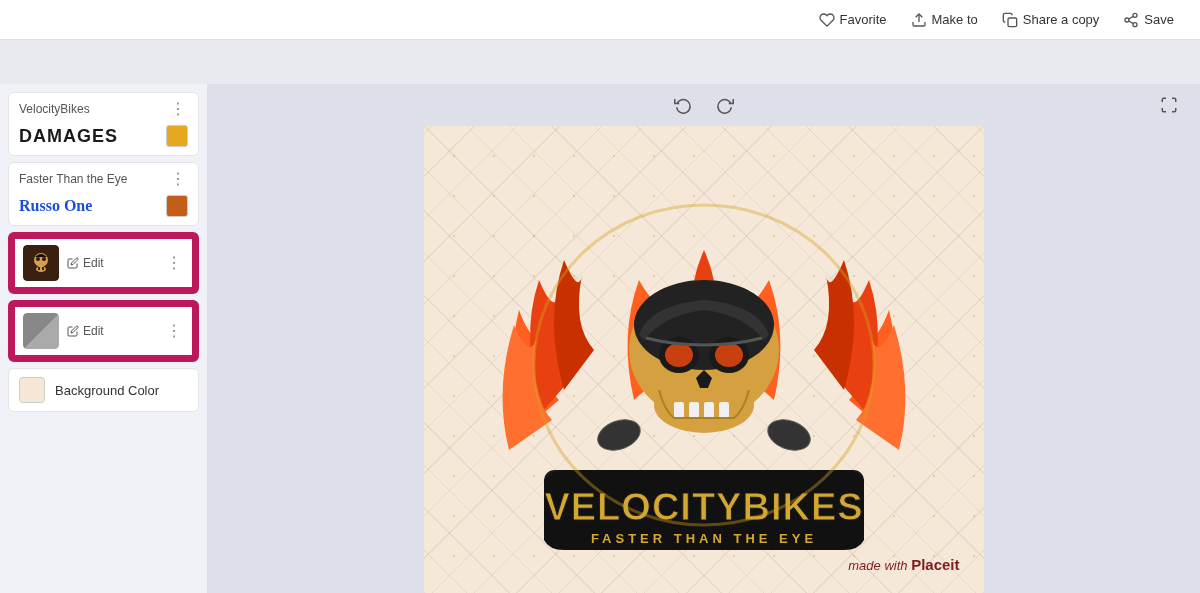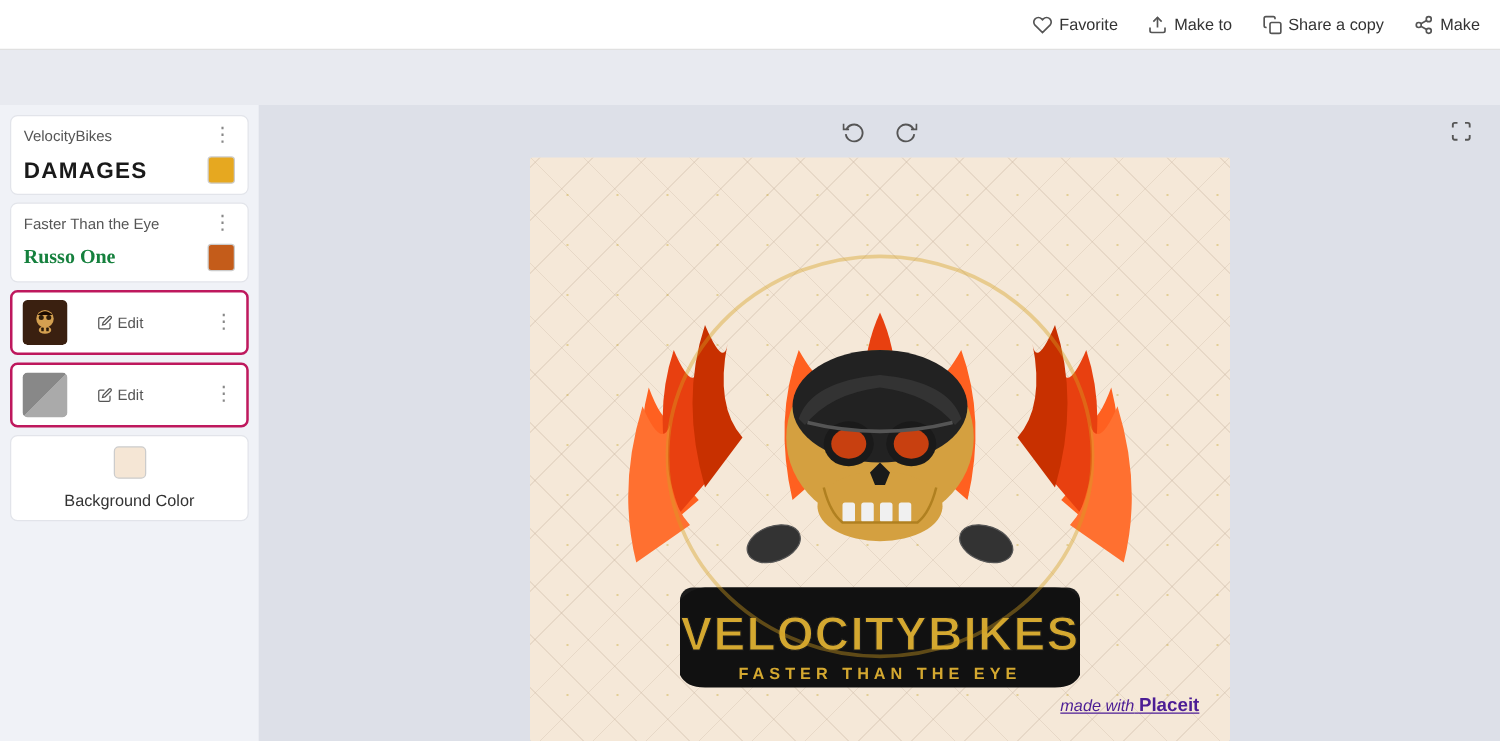--- a/index.html
+++ b/index.html
@@ -12,21 +12,21 @@
       flex-direction: column;
     }
 
     
     .top-bar {
       height: 40px;
       background: #ffffff;
       display: flex;
       align-items: center;
       justify-content: flex-end;
-      padding: 0 6px;
+      padding: 0 16px;
       gap: 4px;
       border-bottom: 1px solid #e0e0e0;
       flex-shrink: 0;
     }
     .top-bar-btn {
       display: flex;
       align-items: center;
       gap: 5px;
       padding: 5px 10px;
       border: none;
@@ -107,33 +107,33 @@
       width: 22px;
       height: 22px;
       border-radius: 3px;
       border: 1px solid #ccc;
       flex-shrink: 0;
     }
 
     .text-preview-russo {
       font-size: 16px;
       font-weight: 700;
-      color: #15803d;
+      color: #1d4ed8;
       font-family: Georgia, serif;
     }
 
     
     .layer-row {
       background: #ffffff;
       border-radius: 6px;
-      border: 2px solid #be185d;
+      border: 7px solid #be185d;
       display: flex;
       align-items: center;
       padding: 6px 8px;
-      gap: 24px;
+      gap: 8px;
     }
 
     .layer-thumbnail {
       width: 36px;
       height: 36px;
       border-radius: 4px;
       flex-shrink: 0;
       overflow: hidden;
       display: flex;
       align-items: center;
@@ -162,21 +162,20 @@
     
     .bg-color-row {
       background: #ffffff;
       border-radius: 6px;
       border: 1px solid #e2e4ea;
       display: flex;
       align-items: center;
       padding: 8px 10px;
       gap: 10px;
       cursor: pointer;
-      flex-direction: column;
     }
 
     .bg-color-swatch {
       width: 26px;
       height: 26px;
       border-radius: 4px;
       border: 1px solid #ccc;
       background: #f5e6d5;
       flex-shrink: 0;
     }
@@ -275,23 +274,22 @@
       align-items: center;
       justify-content: center;
     }
 
     
     .watermark {
       position: absolute;
       bottom: 20px;
       right: 24px;
       font-size: 13px;
-      color: #4c1d95;
+      color: #7f1d1d;
       font-style: italic;
-      text-decoration: underline;
     }
     .watermark strong {
       font-style: normal;
       font-weight: 900;
       font-size: 15px;
     }
   </style>
 </head>
 <body>
 
@@ -318,21 +316,21 @@
     <span>Share a copy</span>
   </button>
   <button class="top-bar-btn">
     <svg class="icon-svg" viewBox="0 0 24 24" fill="none" stroke="#555" stroke-width="2">
       <circle cx="18" cy="5" r="3"></circle>
         <circle cx="6" cy="12" r="3"></circle>
         <circle cx="18" cy="19" r="3"></circle>
       <line x1="8.59" y1="13.51" x2="15.42" y2="17.49"></line>
       <line x1="15.41" y1="6.51" x2="8.59" y2="10.49"></line>
     </svg>
-    <span>Make</span>
+    <span>Save</span>
   </button>
 </div>
 
 <div class="main-area">
 
   <div class="sidebar">
 
     <div class="sidebar-card">
       <div class="sidebar-card-header">
         <span class="sidebar-card-title">VelocityBikes</span>

